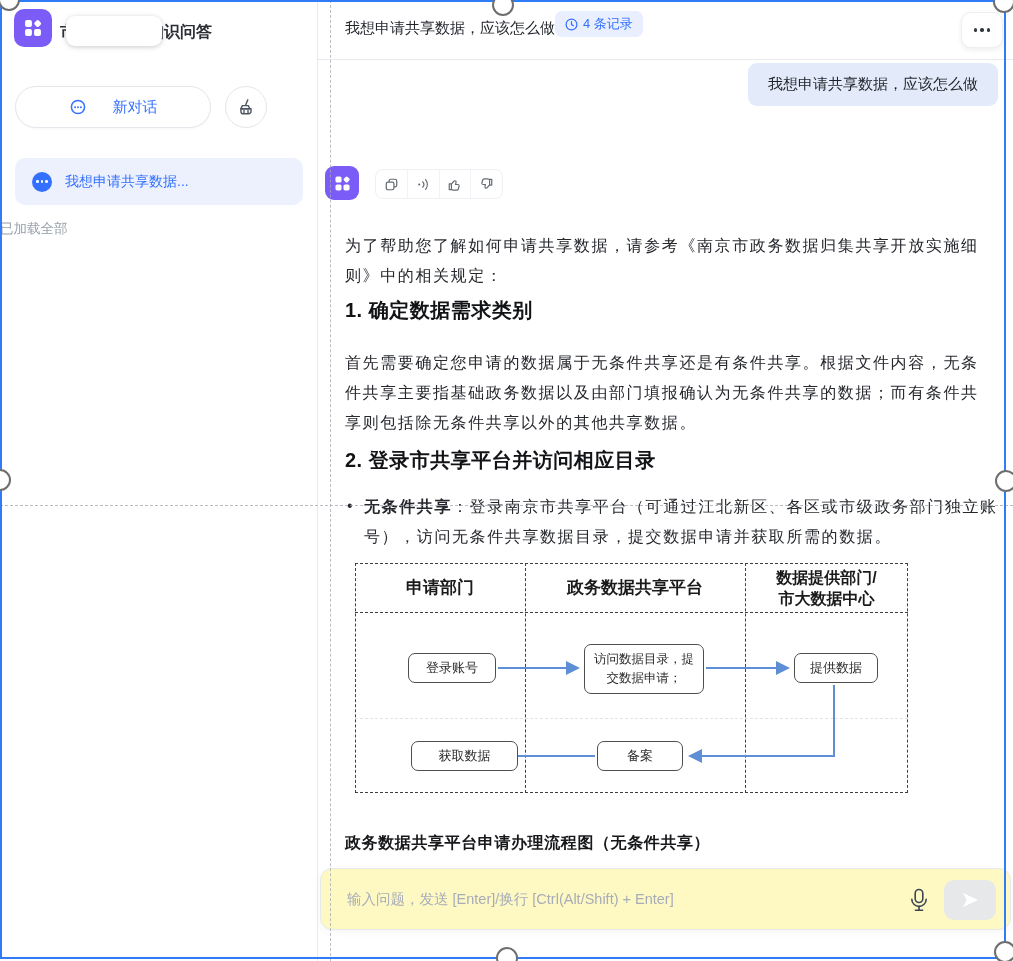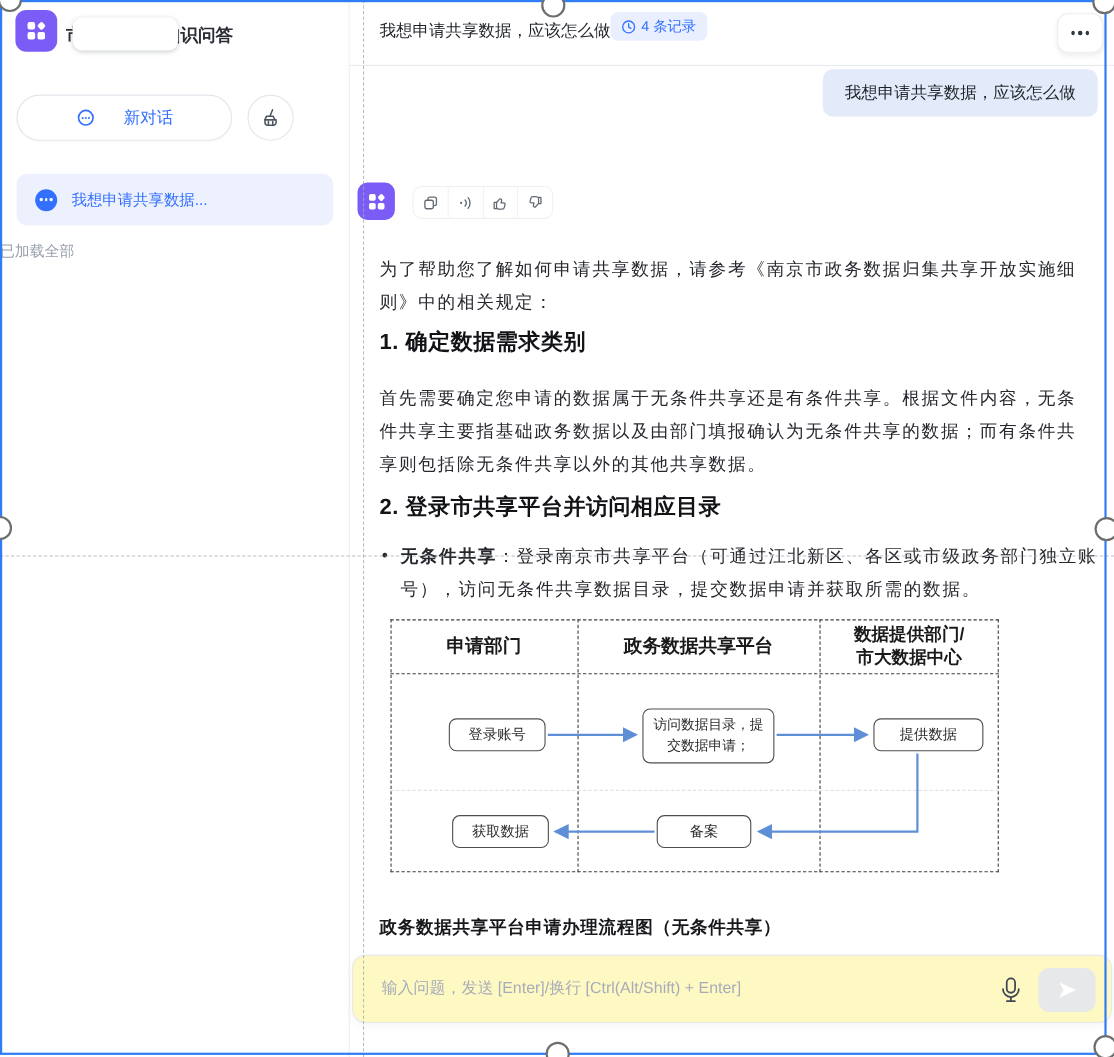--- a/index.html
+++ b/index.html
@@ -54,22 +54,22 @@
   .f-hr2 { position:absolute; left:13px; top:160px; width:553px; height:0; border-top:1px dashed #E3E3E3; }
   .f-lane { position:absolute; top:5px; height:49px; display:flex; align-items:center; justify-content:center; font-weight:bold; color:#1A1A1A; text-align:center; }
   .f-lane1 { left:13px; width:170px; font-size:17px; }
   .f-lane2 { left:183px; width:220px; font-size:17px; }
   .f-lane3 { left:403px; width:163px; font-size:16px; line-height:21px; }
   .f-lane3 span { display:inline-block; width:112px; }
   .f-node { position:absolute; border:1.6px solid #4F4F4F; border-radius:7px; background:#fff; display:flex; align-items:center; justify-content:center; text-align:center; font-size:13px; color:#2B2B2B; }
   .n-login { left:66px; top:95px; width:88px; height:30px; }
   .n-visit { left:242px; top:86px; width:120px; height:50px; font-size:12.5px; line-height:19px; }
   .n-visit span { display:inline-block; width:100px; }
-  .n-provide { left:452px; top:95px; width:100px; height:30px; }
-  .n-obtain { left:69px; top:183px; width:88px; height:30px; }
+  .n-provide { left:452px; top:95px; width:84px; height:30px; }
+  .n-obtain { left:69px; top:183px; width:107px; height:30px; }
   .n-record { left:255px; top:183px; width:86px; height:30px; }
   .f-arrows { position:absolute; left:0; top:0; }
 
   
   .composer { position:absolute; left:2px; top:868px; width:691px; height:62px; border:1px solid #E7E9ED; border-radius:12px; background:#fef9c3; box-shadow:0 2px 8px rgba(0,0,0,.04); }
   .composer input { position:absolute; left:26px; top:0; width:540px; height:60px; border:none; outline:none; font-size:14.5px; color:#33363D; font-family:inherit; background:transparent; }
   .composer input::placeholder { color:#A6ACB8; }
   .mic-btn { position:absolute; left:584px; top:16px; width:28px; height:30px; display:flex; align-items:center; justify-content:center; cursor:pointer; background:none; border:none; }
   .send-btn { position:absolute; left:623px; top:11px; width:52px; height:40px; border-radius:10px; background:#E7E8EA; border:none; display:flex; align-items:center; justify-content:center; cursor:pointer; }
 

